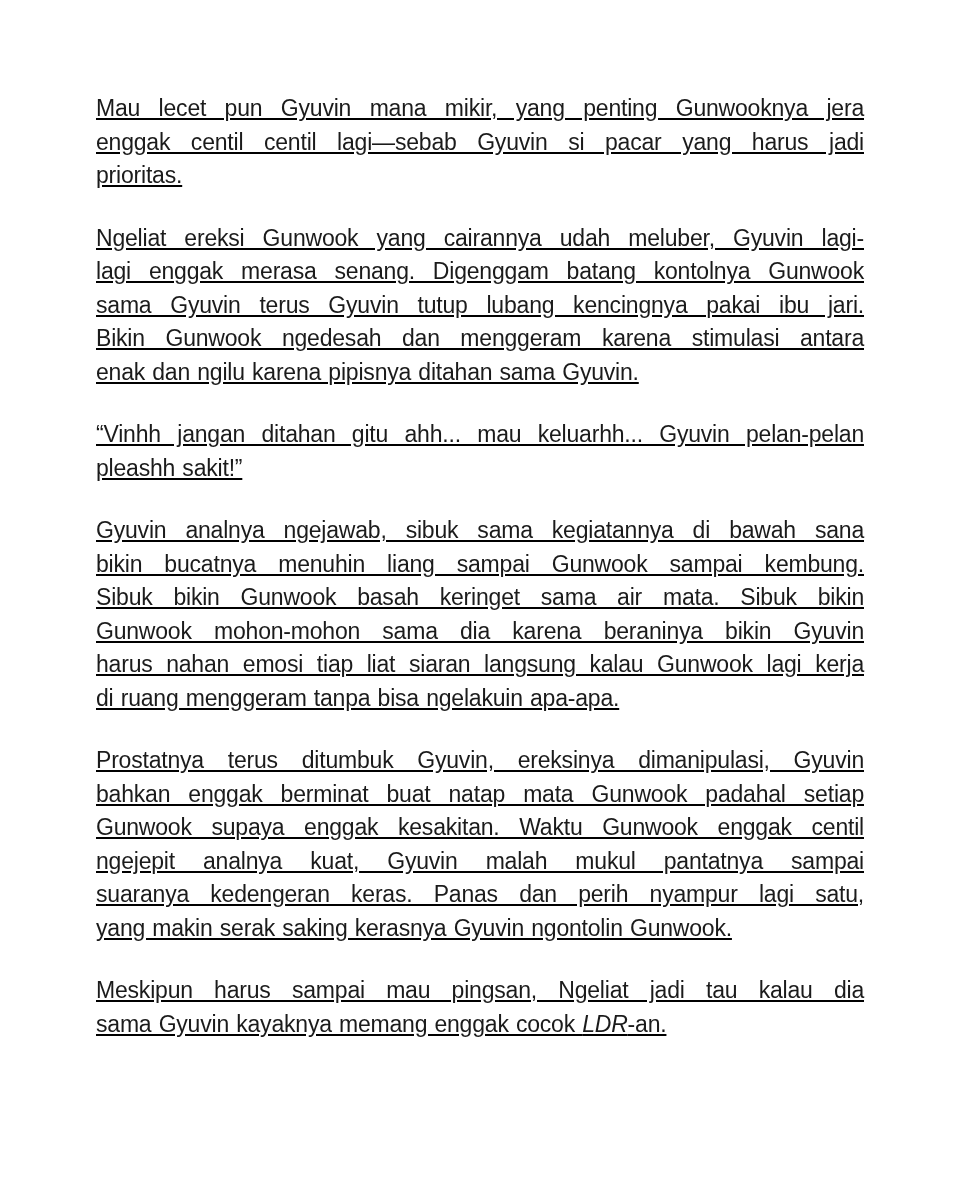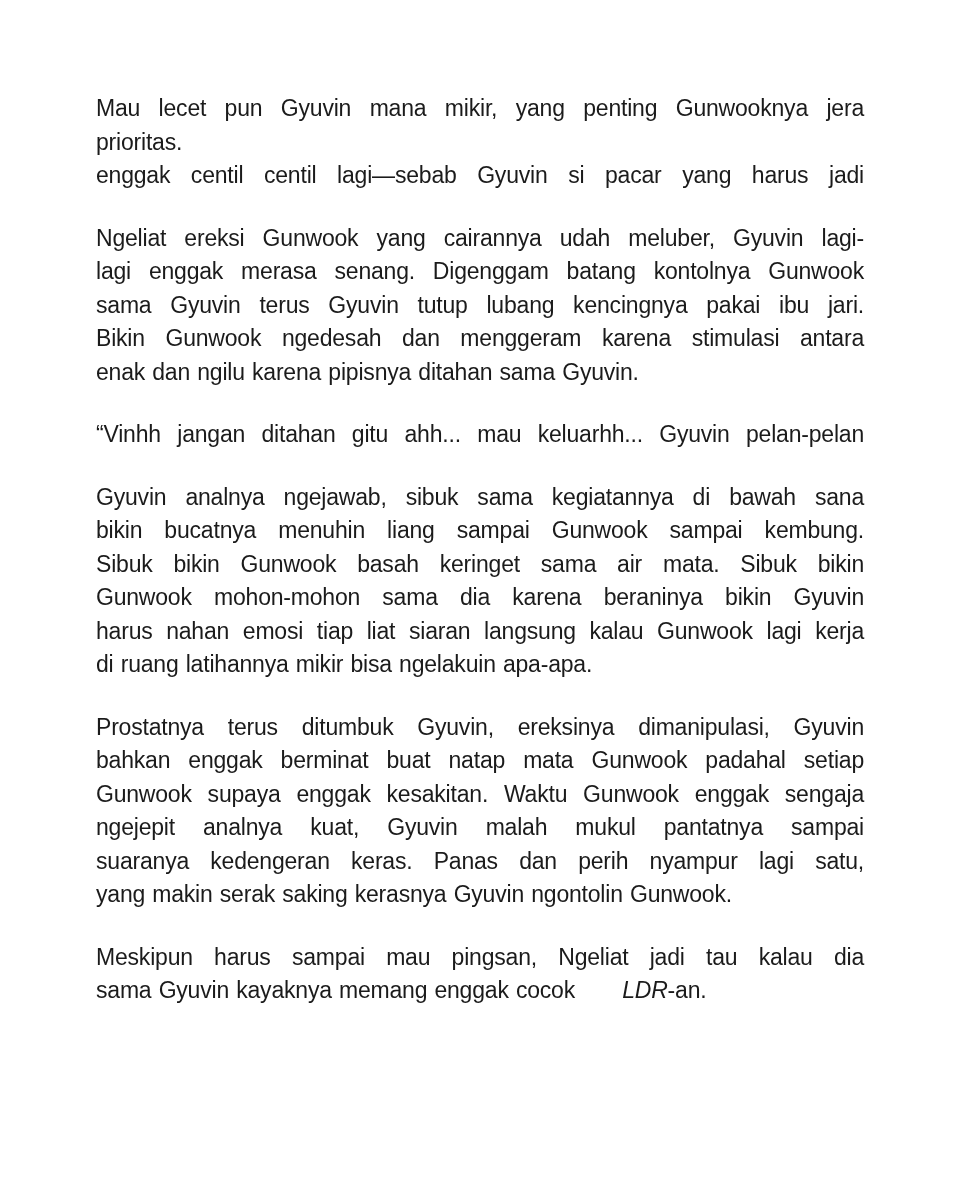--- a/index.html
+++ b/index.html
@@ -12,75 +12,76 @@
     height: 1200px;
     overflow: hidden;
     font-family: "Liberation Sans", sans-serif;
   }
   .page {
     box-sizing: border-box;
     width: 960px;
     height: 1200px;
     padding: 92px 96px 12px 96px;
     background: #ffffff;
+    text-decoration: underline;
   }
   .text-block {
     color: #1b1b1b;
     font-size: 23px;
     letter-spacing: -0.2px;
     word-spacing: 1px;
   }
   .paragraph {
     margin: 0 0 29px 0;
   }
   .line {
     line-height: 33.5px;
     text-align: justify;
     text-align-last: justify;
   }
   .line.last {
     text-align-last: left;
   }
   .line i {
     font-style: italic;
-    margin-left: 40px;
   }
 </style>
 </head>
 <body>
 
 <div class="page">
   <div class="text-block" id="text-block">
       <div class="paragraph">
         <div class="line">Mau lecet pun Gyuvin mana mikir, yang penting Gunwooknya jera</div>
+        <div class="line">enggak centil centil lagi—sebab Gyuvin si pacar yang harus jadi</div>
         <div class="line last">prioritas.</div>
-        <div class="line">enggak centil centil lagi—sebab Gyuvin si pacar yang harus jadi</div>
       </div>
       <div class="paragraph">
         <div class="line">Ngeliat ereksi Gunwook yang cairannya udah meluber, Gyuvin lagi-</div>
         <div class="line">lagi enggak merasa senang. Digenggam batang kontolnya Gunwook</div>
         <div class="line">sama Gyuvin terus Gyuvin tutup lubang kencingnya pakai ibu jari.</div>
         <div class="line">Bikin Gunwook ngedesah dan menggeram karena stimulasi antara</div>
         <div class="line last">enak dan ngilu karena pipisnya ditahan sama Gyuvin.</div>
       </div>
       <div class="paragraph">
         <div class="line">“Vinhh jangan ditahan gitu ahh... mau keluarhh... Gyuvin pelan-pelan</div>
+        <div class="line last">pleashh sakit!”</div>
       </div>
       <div class="paragraph">
         <div class="line">Gyuvin analnya ngejawab, sibuk sama kegiatannya di bawah sana</div>
         <div class="line">bikin bucatnya menuhin liang sampai Gunwook sampai kembung.</div>
         <div class="line">Sibuk bikin Gunwook basah keringet sama air mata. Sibuk bikin</div>
         <div class="line">Gunwook mohon-mohon sama dia karena beraninya bikin Gyuvin</div>
         <div class="line">harus nahan emosi tiap liat siaran langsung kalau Gunwook lagi kerja</div>
-        <div class="line last">di ruang latihannya mikir bisa ngelakuin apa-apa.</div>
+        <div class="line last">di ruang menggeram tanpa bisa ngelakuin apa-apa.</div>
       </div>
       <div class="paragraph">
         <div class="line">Prostatnya terus ditumbuk Gyuvin, ereksinya dimanipulasi, Gyuvin</div>
         <div class="line">bahkan enggak berminat buat natap mata Gunwook padahal setiap</div>
-        <div class="line">Gunwook supaya enggak kesakitan. Waktu Gunwook enggak sengaja</div>
+        <div class="line">Gunwook supaya enggak kesakitan. Waktu Gunwook enggak centil</div>
         <div class="line">ngejepit analnya kuat, Gyuvin malah mukul pantatnya sampai</div>
         <div class="line">suaranya kedengeran keras. Panas dan perih nyampur lagi satu,</div>
         <div class="line last">yang makin serak saking kerasnya Gyuvin ngontolin Gunwook.</div>
       </div>
       <div class="paragraph">
         <div class="line">Meskipun harus sampai mau pingsan, Ngeliat jadi tau kalau dia</div>
         <div class="line last">sama Gyuvin kayaknya memang enggak cocok <i>LDR</i>-an.</div>
       </div>
     </div>
 </div>

